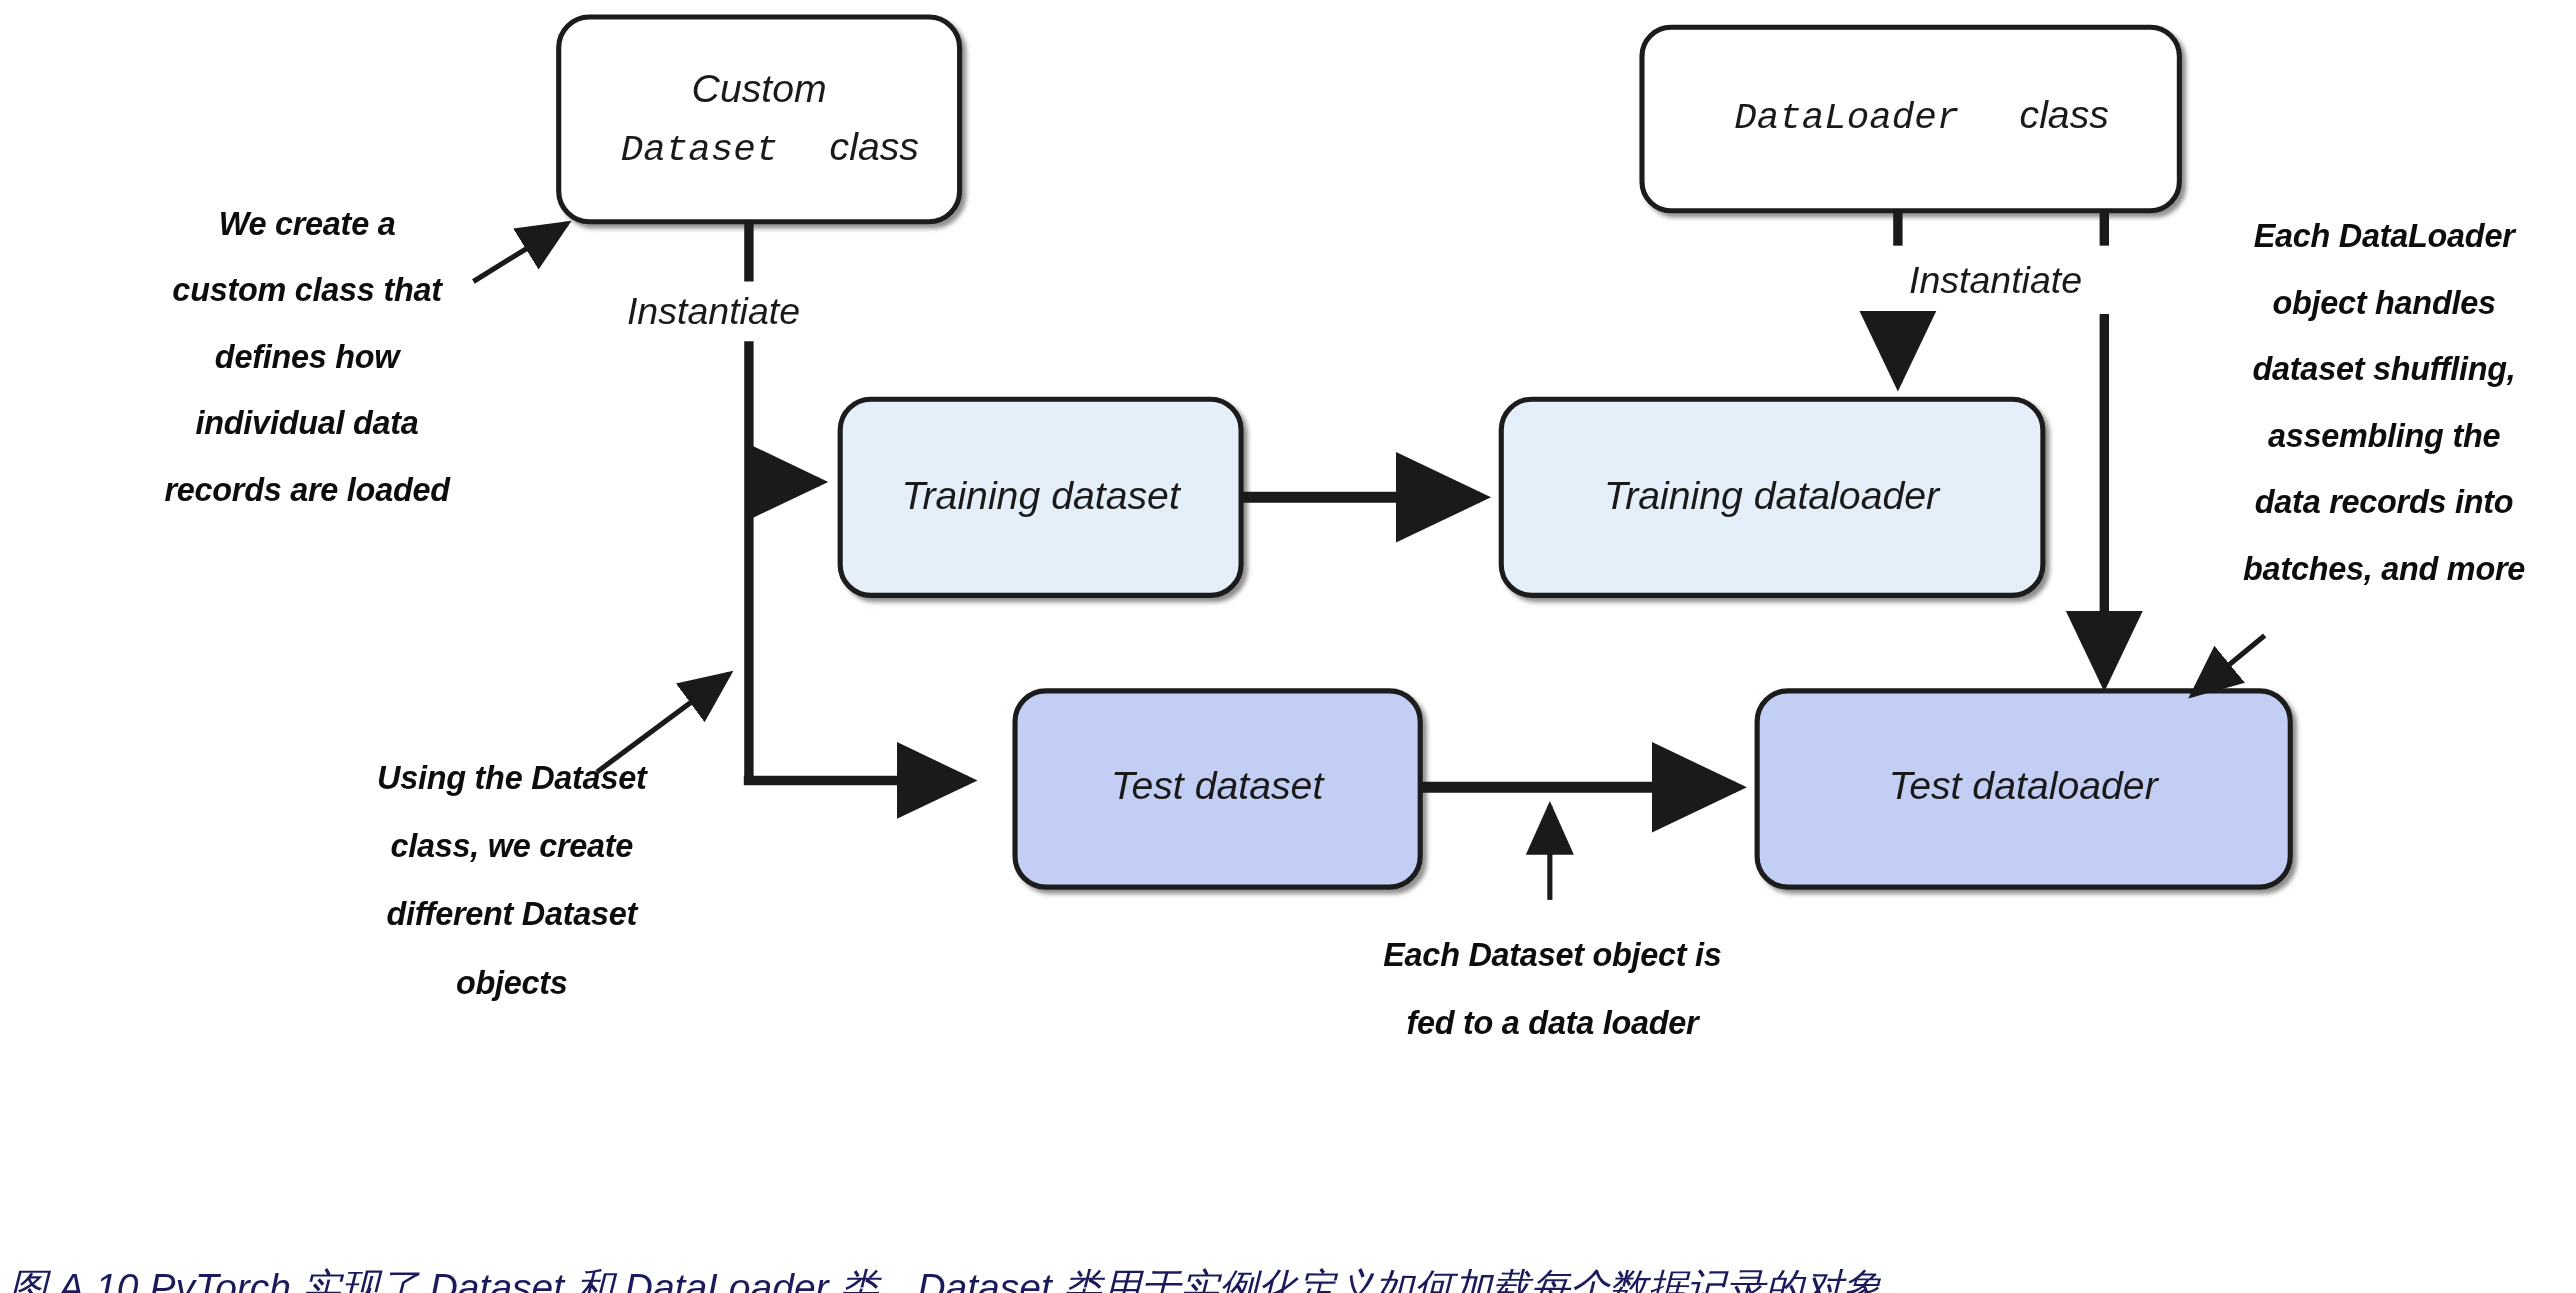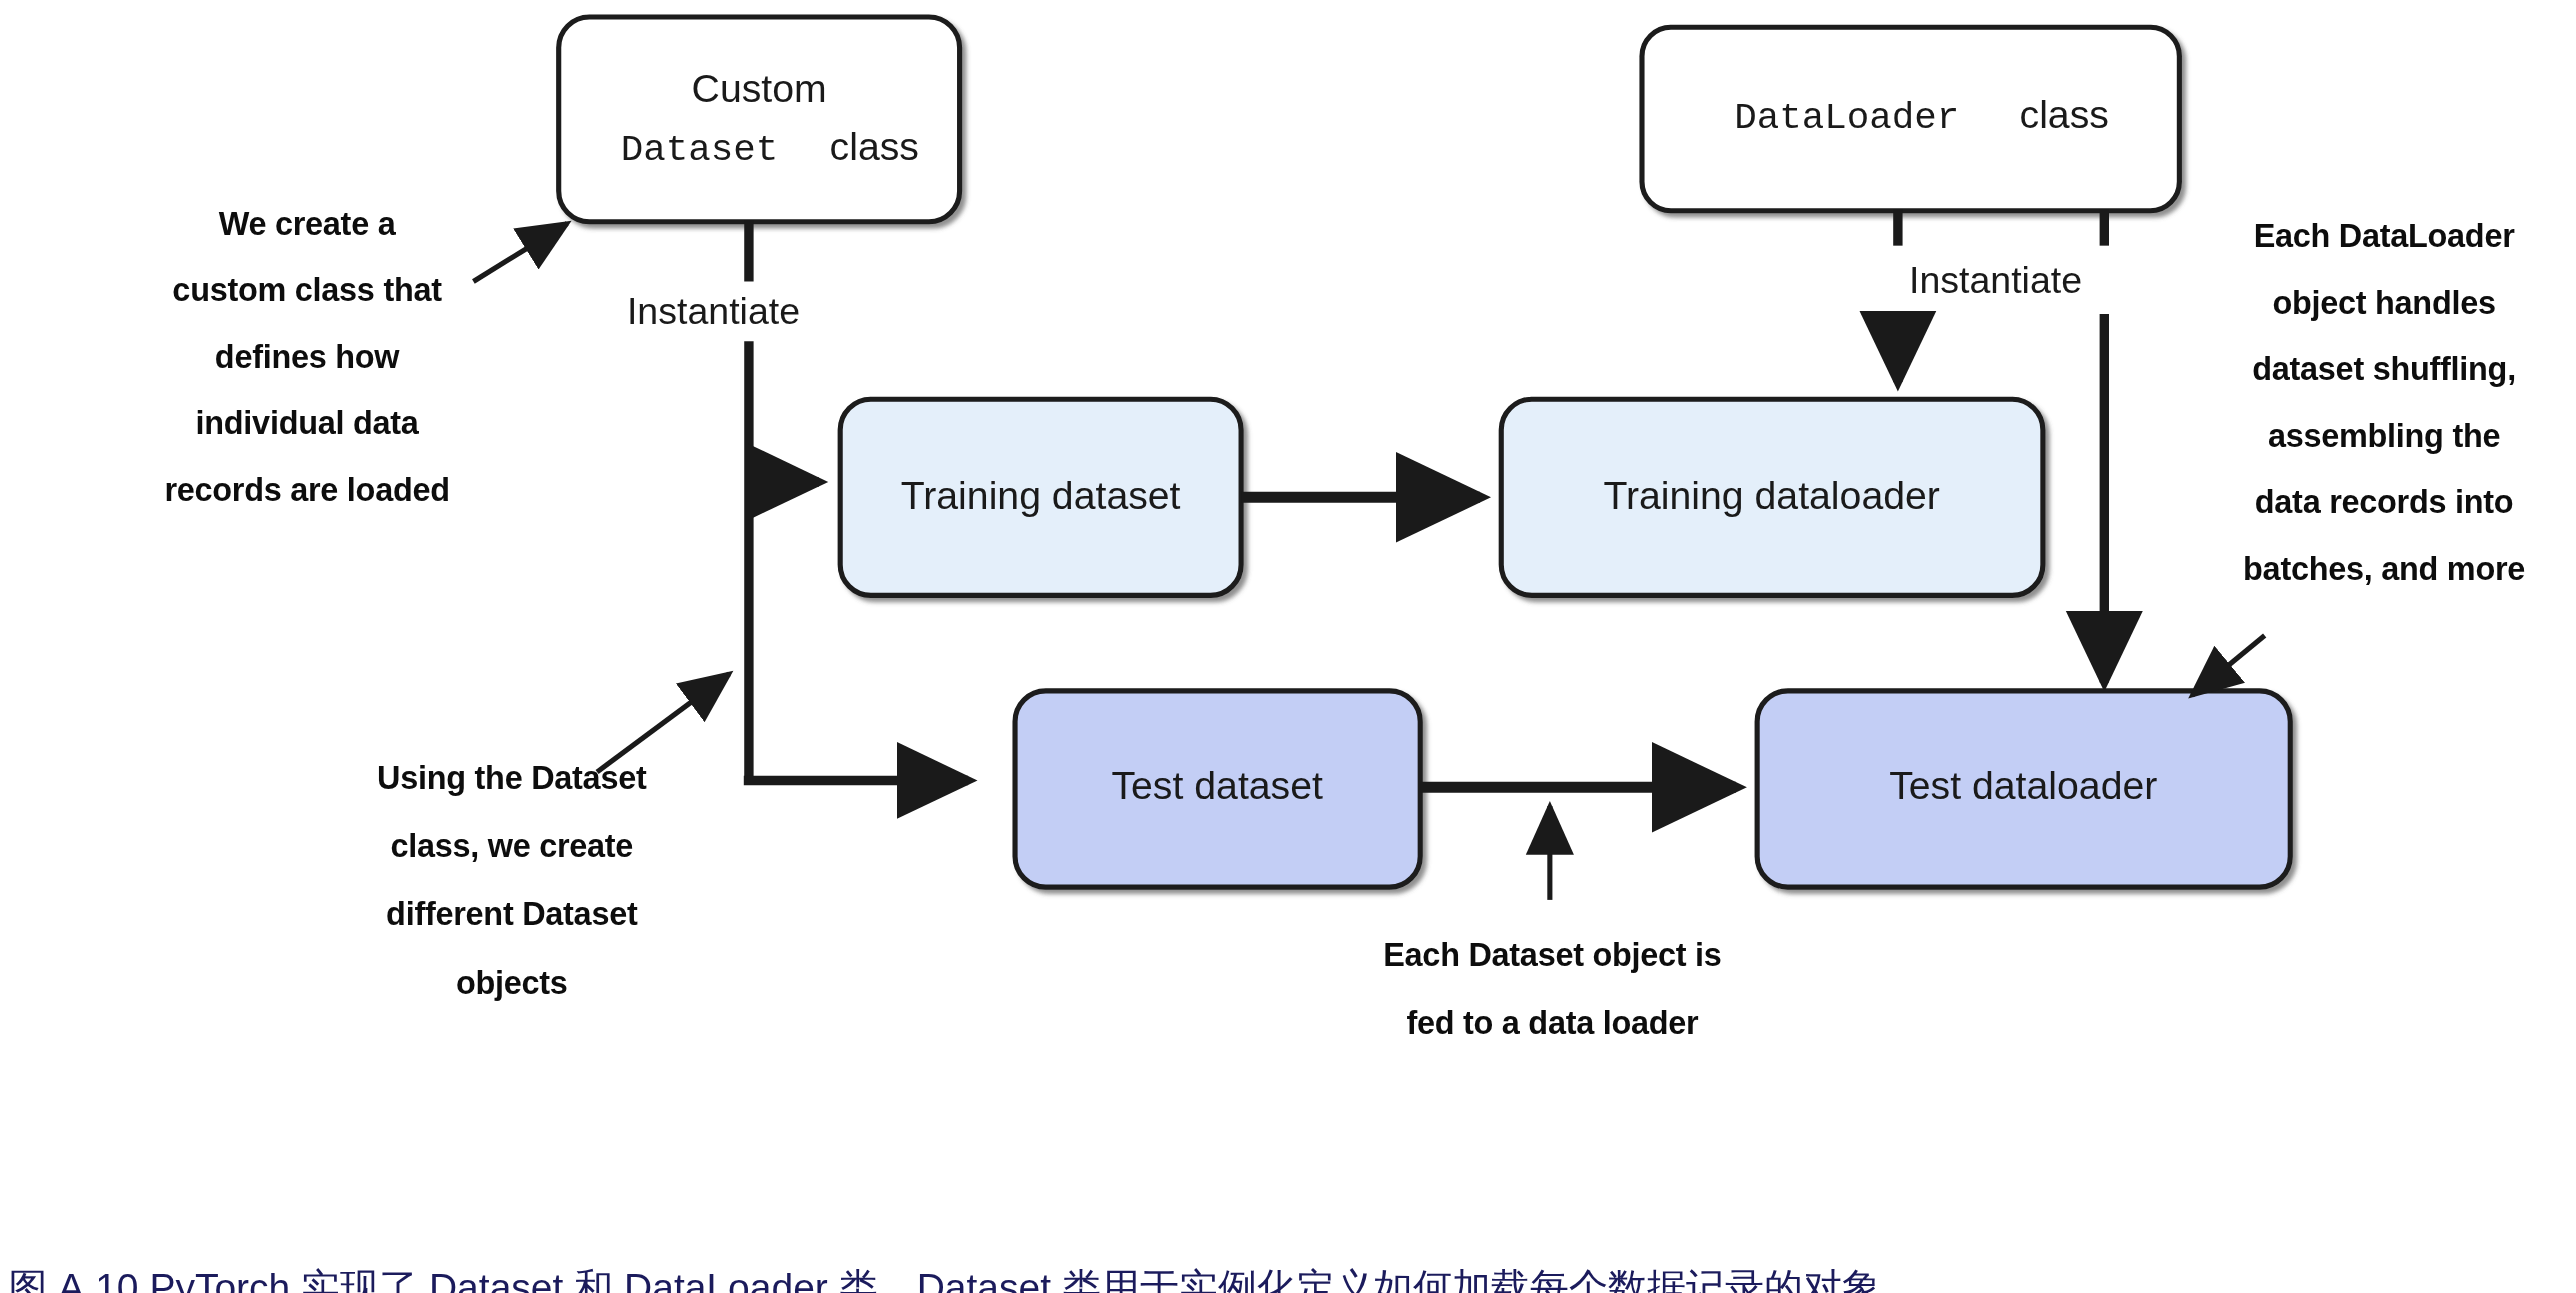--- a/index.html
+++ b/index.html
@@ -1,17 +1,17 @@
 <!DOCTYPE html>
 <html style="font-size:13.6px"><head>
 <meta charset="utf-8">
 <style>
   html,body{margin:0;padding:0;background:#ffffff;}
   body{width:2576px;height:1293px;font-family:"Liberation Sans",sans-serif;position:relative;overflow:hidden;}
-  #stage{position:absolute;left:0;top:0;width:2576px;height:1293px;}
+  #stage{position:absolute;left:0;top:0;width:2576px;height:1293px;font-style:italic;}
   svg.diagram{position:absolute;left:0;top:0;width:2576px;height:1143px;}
 
   .node-label{font-family:"Liberation Sans",sans-serif;font-size:46px;fill:#1a1a1a;dominant-baseline:middle;text-anchor:middle;}
   .node-label-mono{font-family:"Liberation Mono",monospace;font-size:44px;fill:#1a1a1a;dominant-baseline:middle;text-anchor:middle;}
   .edge-label{font-family:"Liberation Sans",sans-serif;font-size:44px;fill:#1a1a1a;dominant-baseline:middle;}
   .annot{font-family:"Liberation Sans",sans-serif;font-weight:bold;font-size:38px;fill:#0d0d0d;text-anchor:middle;letter-spacing:-0.3px;}
 
   .caption{position:absolute;left:8.5px;top:1153px;width:2550px;
            font-family:"Liberation Sans",sans-serif;font-size:39px;line-height:1.38;
            color:#1b1b5c;white-space:pre-wrap;}

